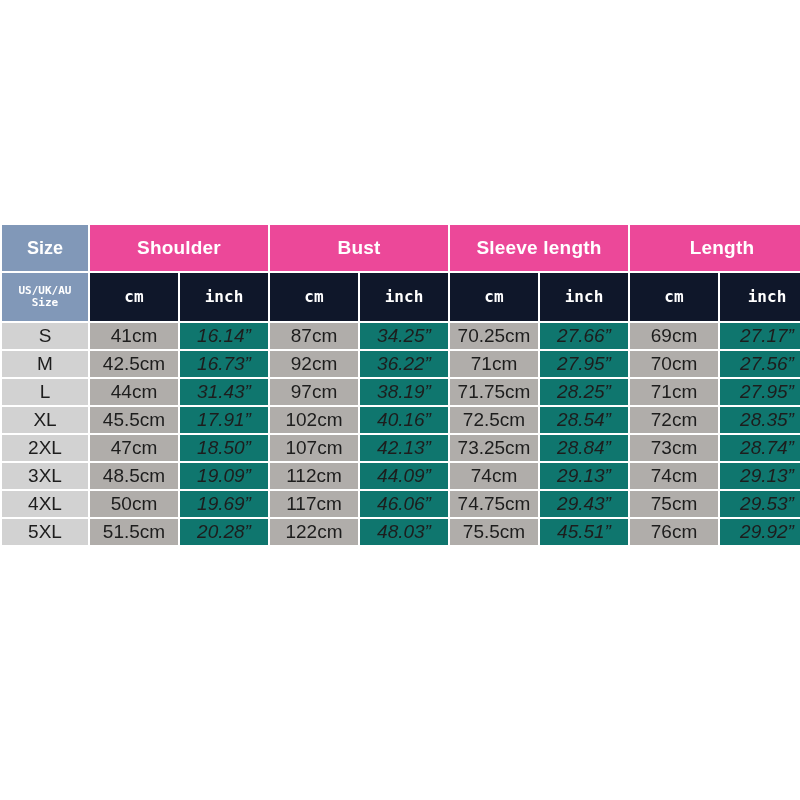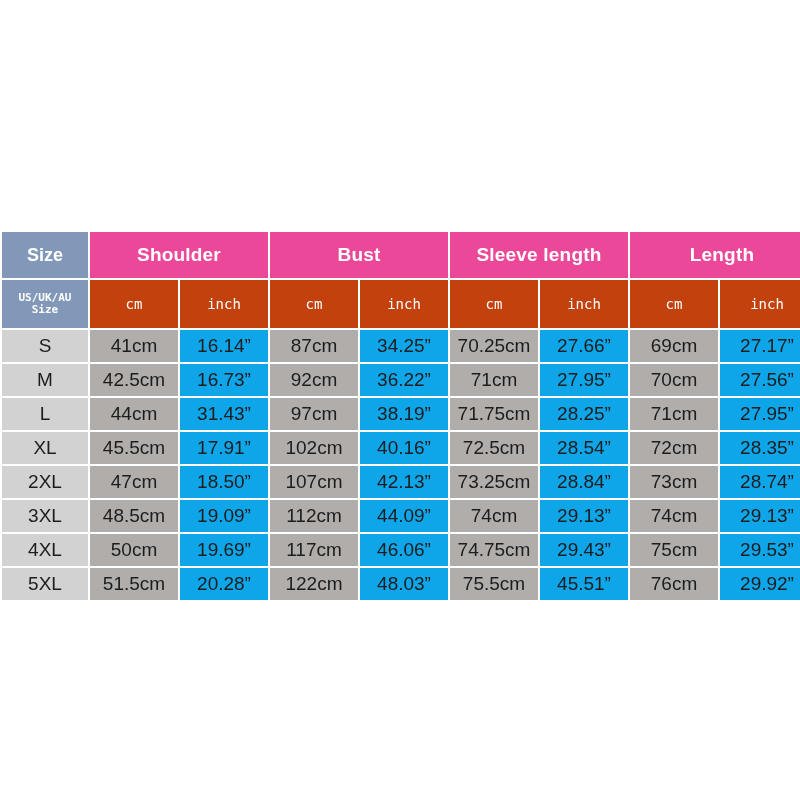--- a/index.html
+++ b/index.html
@@ -10,21 +10,21 @@
     width: 800px;
     height: 800px;
     background: #ffffff;
     font-family: "Liberation Sans", sans-serif;
     overflow: hidden;
   }
 
   #size-chart-wrap {
     position: absolute;
     left: 0;
-    top: 230px;
+    top: 223px;
     width: 800px;
   }
 
   table.size-chart {
     border-collapse: separate;
     border-spacing: 2px;
     width: 800px;
     table-layout: fixed;
   }
 
@@ -48,25 +48,25 @@
   }
   .hdr-size {
     background: #8198b8;
     color: #ffffff;
     font-family: "Liberation Sans", sans-serif;
     font-weight: bold;
     font-size: 18px;
     height: 46px;
   }
   .hdr-sub {
-    background: #c2410c;
+    background: #0f172a;
     color: #ffffff;
     font-family: "DejaVu Sans Mono", monospace;
-    font-weight: normal;
-    font-size: 14px;
+    font-weight: bold;
+    font-size: 16px;
     height: 48px;
   }
   .hdr-sub-size {
     background: #8198b8;
     color: #ffffff;
     font-family: "DejaVu Sans Mono", monospace;
     font-weight: bold;
     font-size: 11px;
     height: 48px;
     line-height: 1.35;
@@ -77,28 +77,29 @@
     background: #d2d2d2;
     color: #1d1d1d;
     font-size: 19px;
     height: 26px;
   }
   .cell-cm {
     background: #b0adaa;
     color: #1d1d1d;
     font-size: 19px;
     font-weight: 500;
-    height: 32px;
+    height: 26px;
   }
   .cell-inch {
-    background: #0ea5e9;
+    background: #0f766e;
     color: #1d1d1d;
     font-size: 19px;
     font-weight: 500;
     height: 26px;
+    font-style: italic;
   }
 </style>
 </head>
 <body>
 
 <div id="size-chart-wrap">
   <table class="size-chart">
     <colgroup>
       <col style="width:86px">
       <col style="width:88px">

